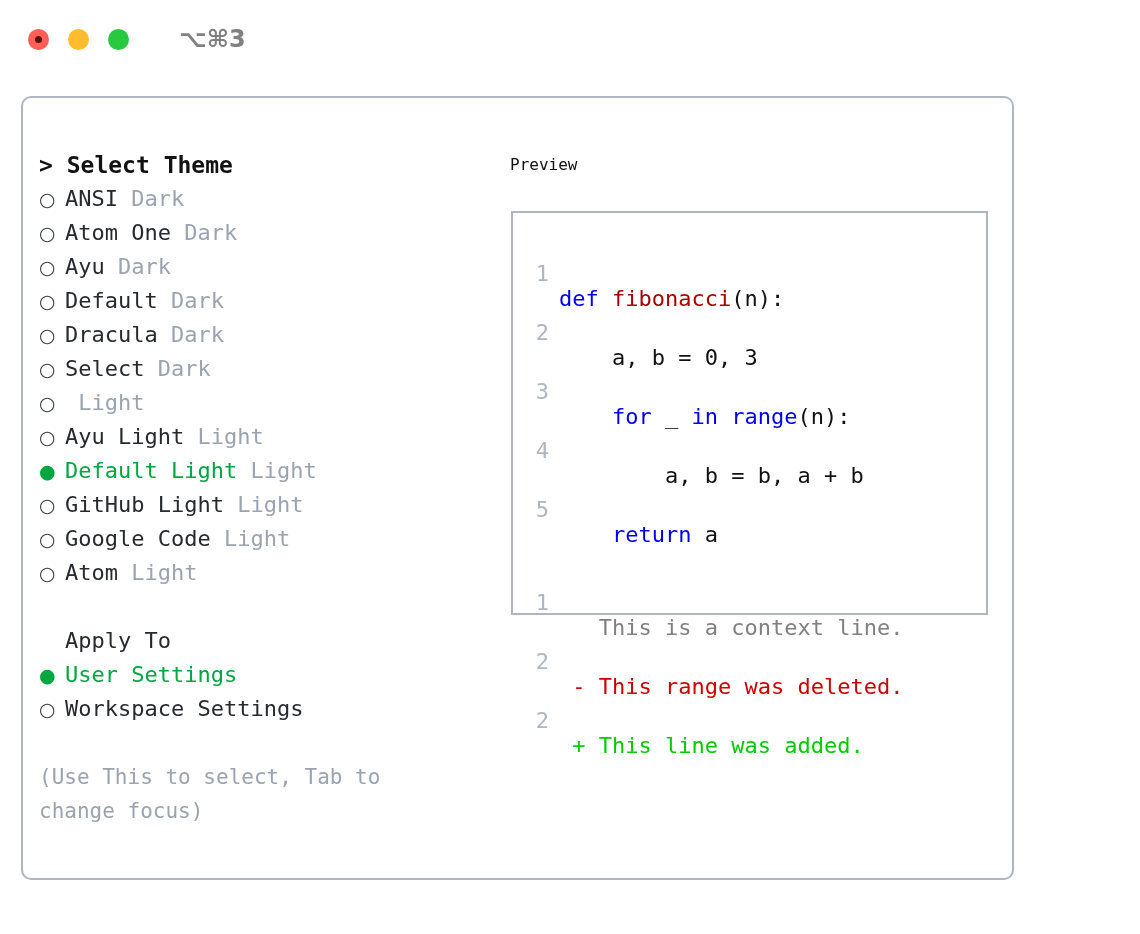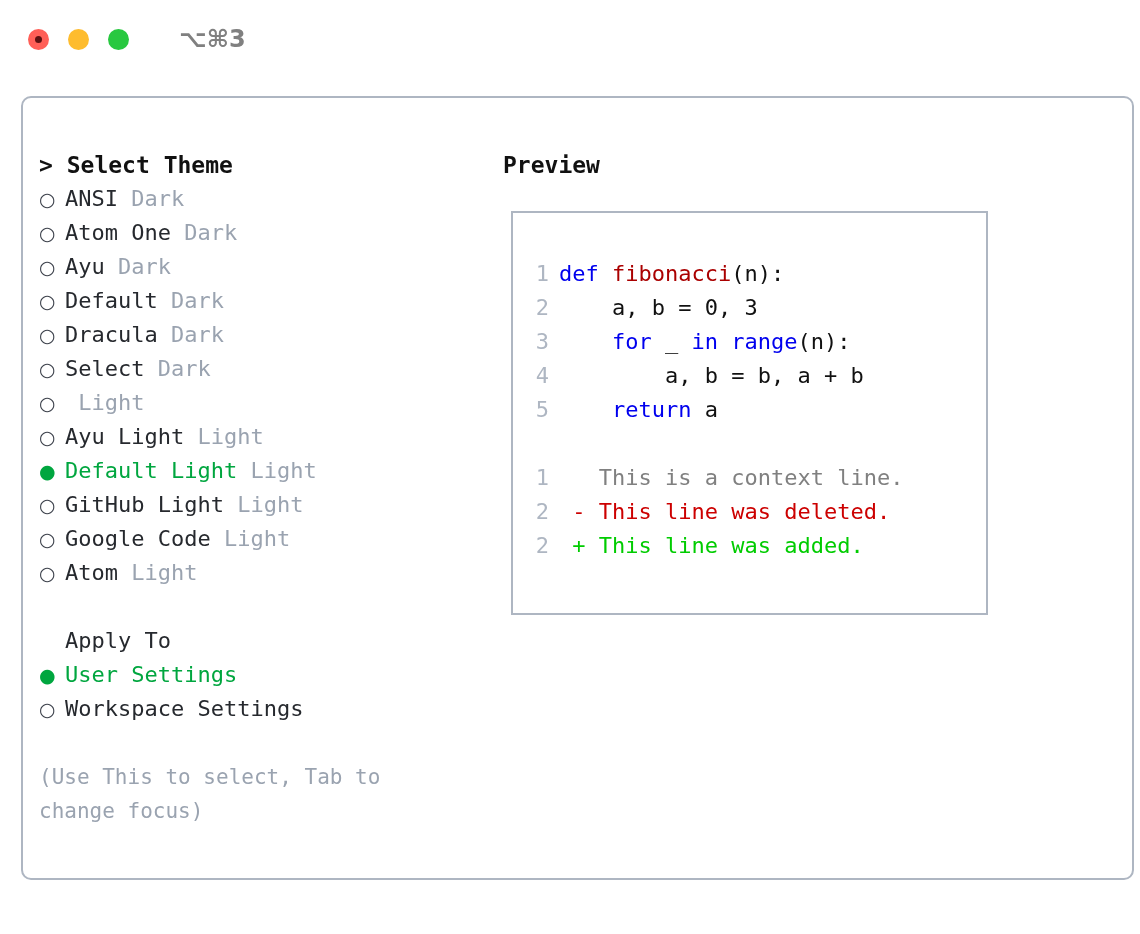--- a/index.html
+++ b/index.html
@@ -66,21 +66,21 @@
     font-weight: bold;
     letter-spacing: 0px;
     font-family: "DejaVu Sans", "Liberation Sans", sans-serif;
   }
 
   
   .panel {
     position: absolute;
     left: 21px;
     top: 96px;
-    width: 1113px;
+    width: 993px;
     height: 784px;
     border: 2px solid #aeb6c2;
     border-radius: 10px;
     box-sizing: border-box;
   }
 
   .panel-inner {
     position: absolute;
     left: 0; top: 0;
     width: 100%; height: 100%;
@@ -148,25 +148,25 @@
   }
 
   
   .right-col {
     flex: 1;
     padding: 50px 0 0 0;
     box-sizing: border-box;
     position: relative;
   }
   .preview-title {
-    font-size: 23px;
-    font-weight: bold;
+    font-size: 16px;
+    font-weight: normal;
     color: #111111;
     line-height: 34px;
-    margin-left: 0px;
+    margin-left: 7px;
   }
   .preview-box {
     margin-top: 29px;
     margin-left: 8px;
     width: 477px;
     height: 404px;
     border: 2px solid #aeb6c2;
     box-sizing: border-box;
     padding: 44px 0 0 18px;
   }
@@ -178,21 +178,21 @@
     display: flex;
   }
   .lineno {
     width: 28px;
     flex: none;
     color: #aeb6c2;
     text-align: right;
     padding-right: 10px;
     box-sizing: border-box;
   }
-  .code-text { white-space: pre; }
+  .code-text { white-space: pre; margin-top: 25px; }
 
   .tok-kw   { color: #0000ee; }
   .tok-fn   { color: #aa0000; }
   .tok-plain{ color: #111111; }
   .tok-ctx  { color: #808080; }
   .tok-del  { color: #cc0000; }
   .tok-add  { color: #00cc00; }
 
   .code-gap { height: 34px; }
 </style>
@@ -251,21 +251,21 @@
           <div id="code-sample">
               <div class="code-line"><span class="lineno">1</span><span class="code-text"><span class="tok-kw">def </span><span class="tok-fn">fibonacci</span><span class="tok-plain">(n):</span></span></div>
               <div class="code-line"><span class="lineno">2</span><span class="code-text"><span class="tok-plain">    a, b = 0, 3</span></span></div>
               <div class="code-line"><span class="lineno">3</span><span class="code-text"><span class="tok-plain">    </span><span class="tok-kw">for</span><span class="tok-plain"> _ </span><span class="tok-kw">in</span><span class="tok-plain"> </span><span class="tok-kw">range</span><span class="tok-plain">(n):</span></span></div>
               <div class="code-line"><span class="lineno">4</span><span class="code-text"><span class="tok-plain">        a, b = b, a + b</span></span></div>
               <div class="code-line"><span class="lineno">5</span><span class="code-text"><span class="tok-plain">    </span><span class="tok-kw">return</span><span class="tok-plain"> a</span></span></div>
             </div>
           <div class="code-gap"></div>
           <div id="diff-sample">
               <div class="code-line"><span class="lineno">1</span><span class="code-text"><span class="tok-ctx">   This is a context line.</span></span></div>
-              <div class="code-line"><span class="lineno">2</span><span class="code-text"><span class="tok-del"> - This line was deleted.</span></span></div>
+              <div class="code-line"><span class="lineno">2</span><span class="code-text"><span class="tok-del"> - This range was deleted.</span></span></div>
               <div class="code-line"><span class="lineno">2</span><span class="code-text"><span class="tok-add"> + This line was added.</span></span></div>
             </div>
         </div>
       </div>
 
     </div>
   </div>
 </div>
 
 </body></html>

